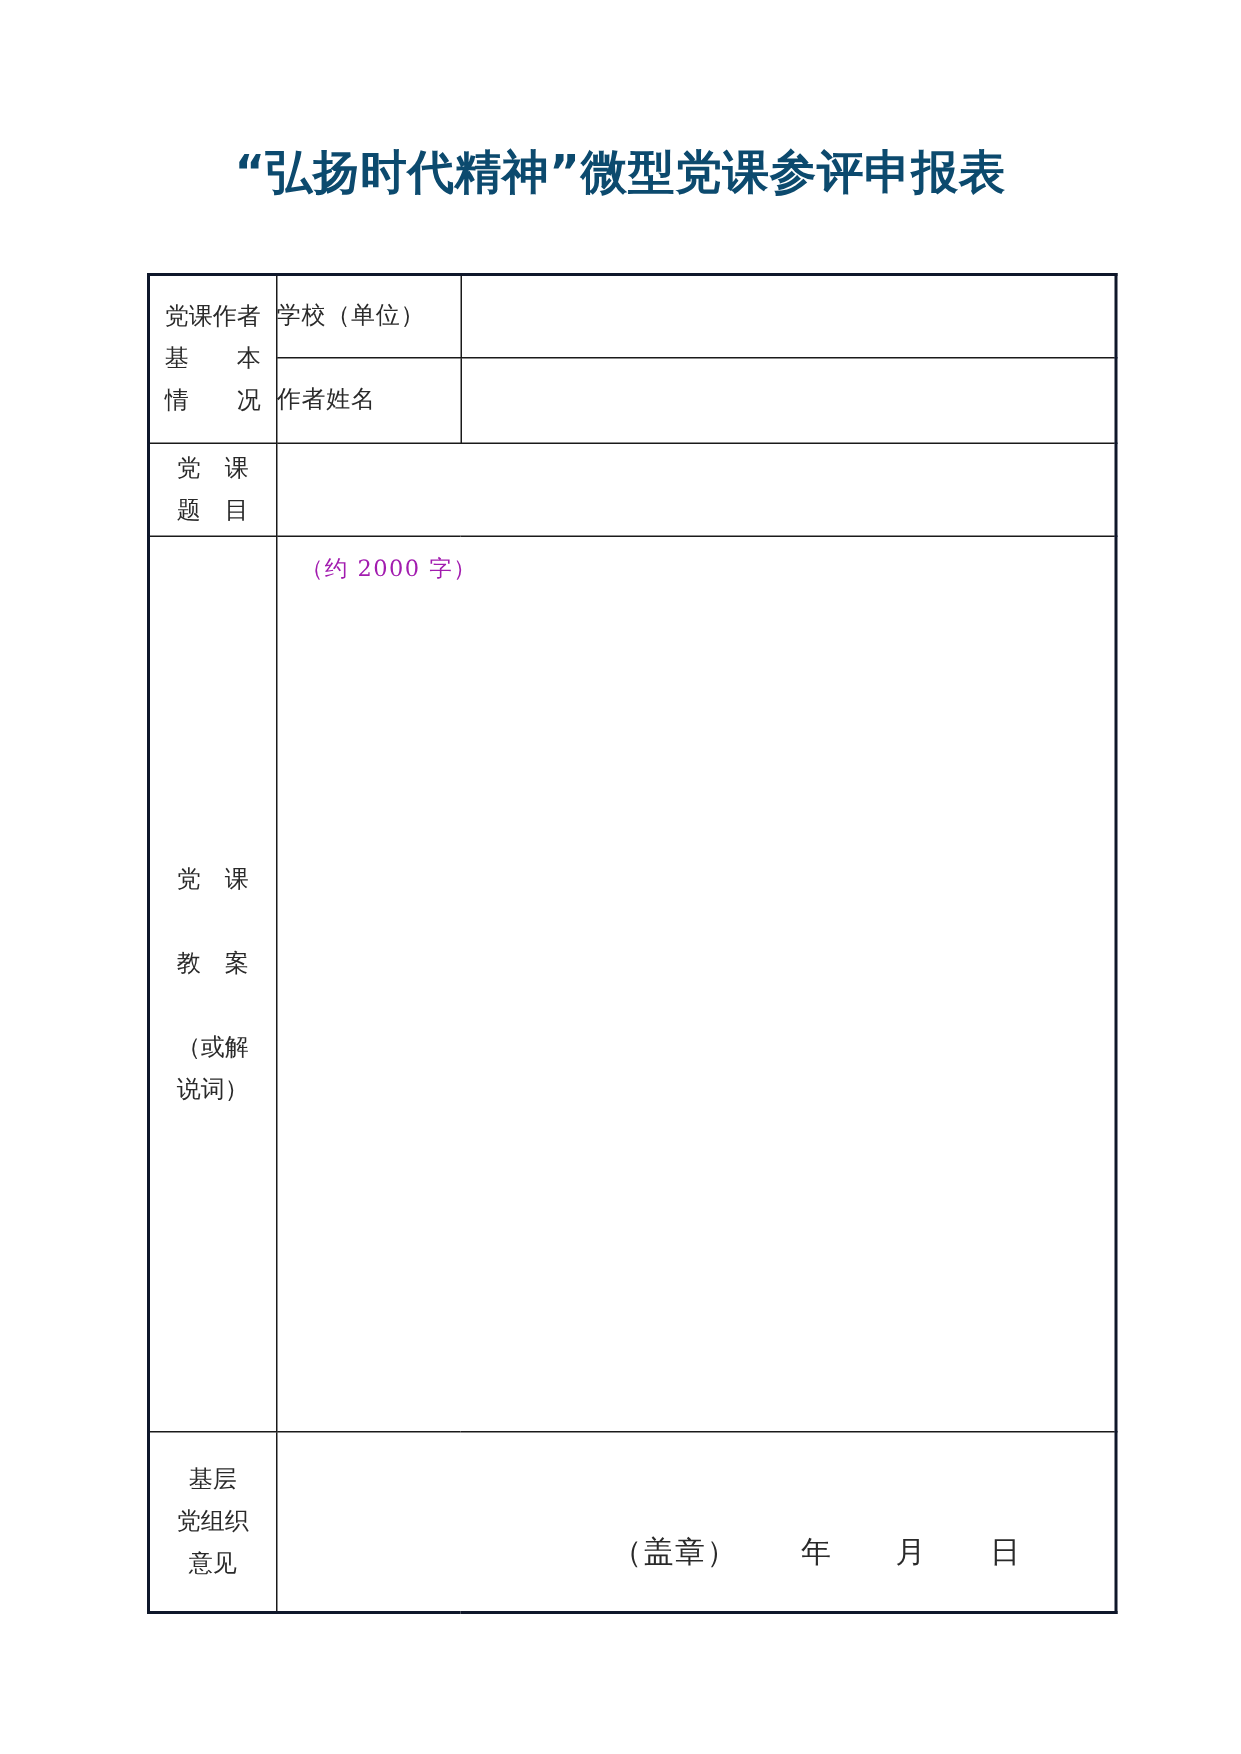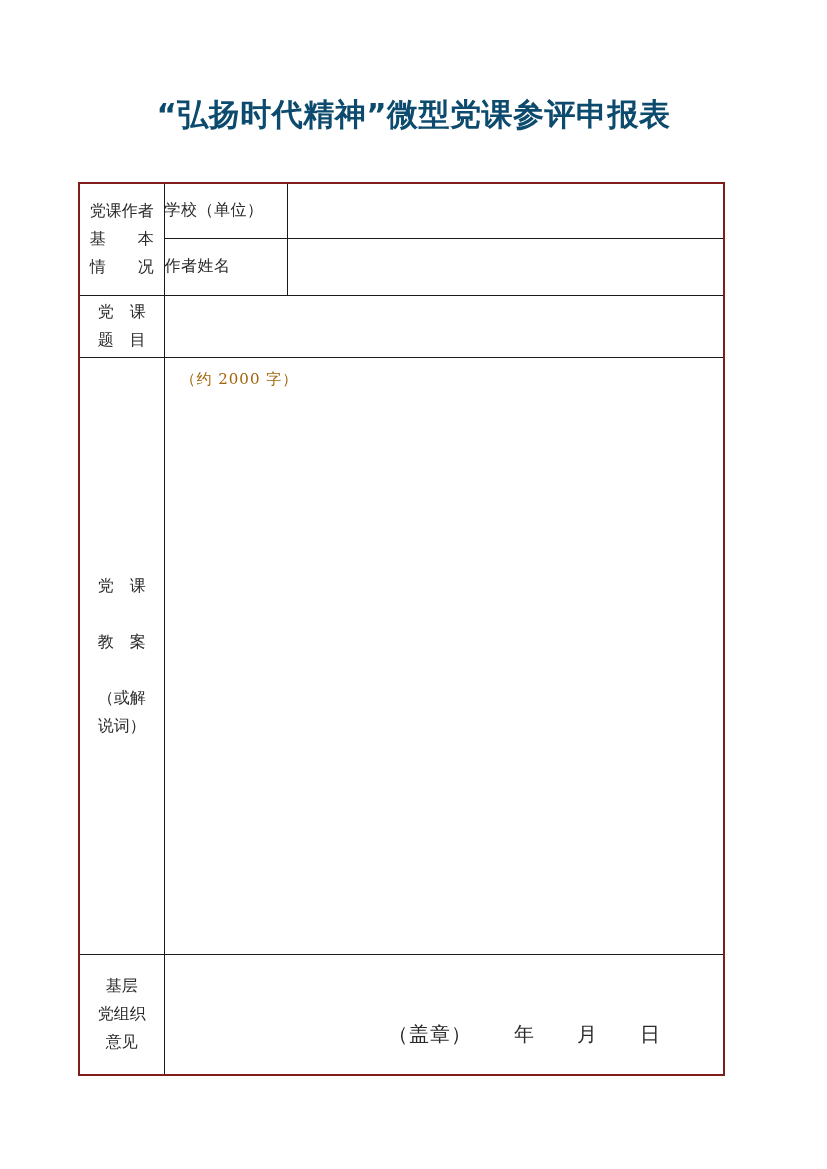--- a/index.html
+++ b/index.html
@@ -30,26 +30,26 @@
     text-align: center;
     font-family: "DejaVu Sans", "Liberation Sans", sans-serif;
     font-weight: bold;
     font-size: 31px;
     letter-spacing: 0.5px;
     color: #0c4a6e;
     white-space: nowrap;
   }
   table.form-table {
     position: absolute;
-    left: 78px;
+    left: 98px;
     top: 182px;
     width: 645px;
     border-collapse: collapse;
     table-layout: fixed;
-    border: 2px solid #7f1d1d;
+    border: 2px solid #0f172a;
   }
   table.form-table td {
     border: 1px solid #1a1a1a;
     padding: 0;
     font-size: 16px;
     color: #2a2a2a;
   }
   td.label-cell {
     text-align: center;
     vertical-align: middle;
@@ -64,21 +64,21 @@
   td.value-cell {
     background: #ffffff;
   }
   td.plan-cell {
     vertical-align: top;
     text-align: left;
   }
   .hint {
     padding: 12px 0 0 16px;
     font-size: 15px;
-    color: #a16207;
+    color: #a21caf;
     letter-spacing: 1px;
   }
   td.stamp-cell {
     vertical-align: bottom;
     text-align: right;
   }
   .stamp-line {
     padding: 0 62px 26px 0;
     font-size: 20px;
     color: #2a2a2a;

